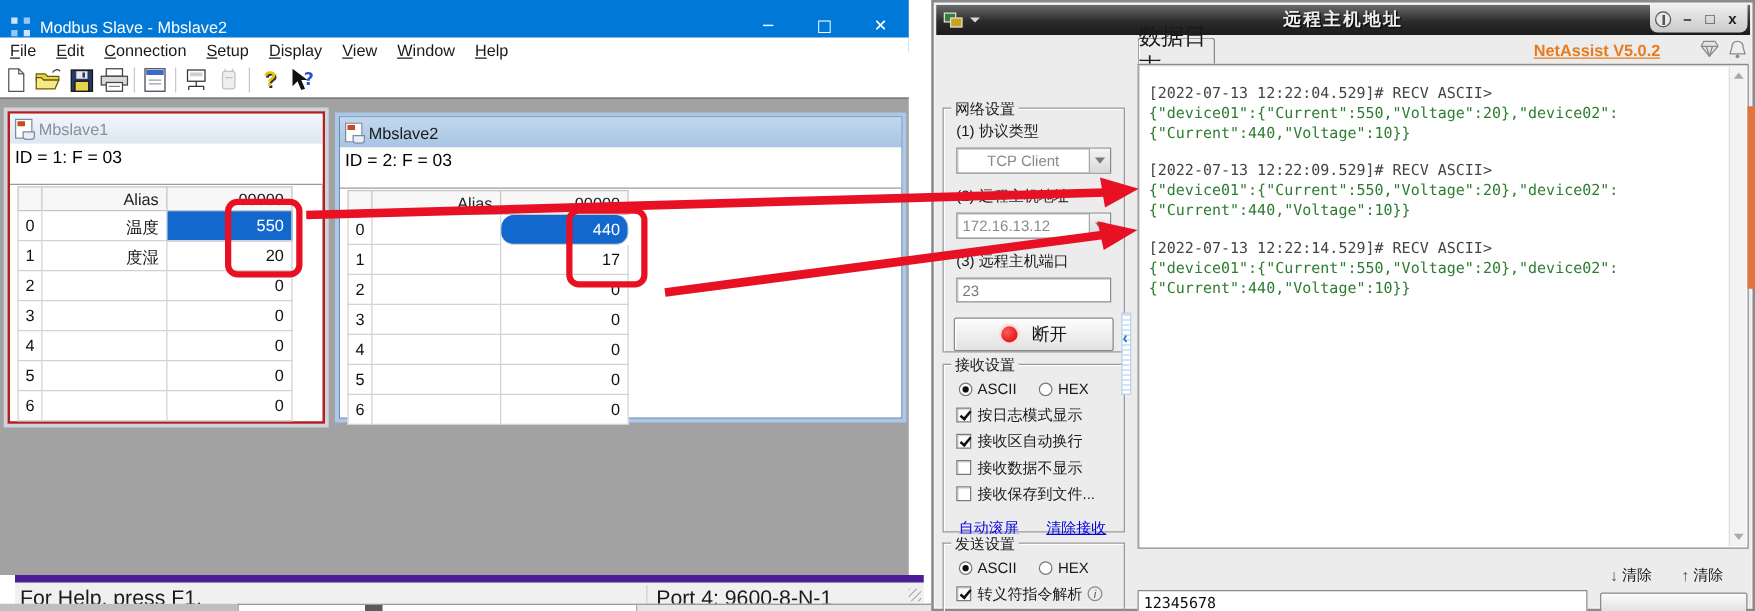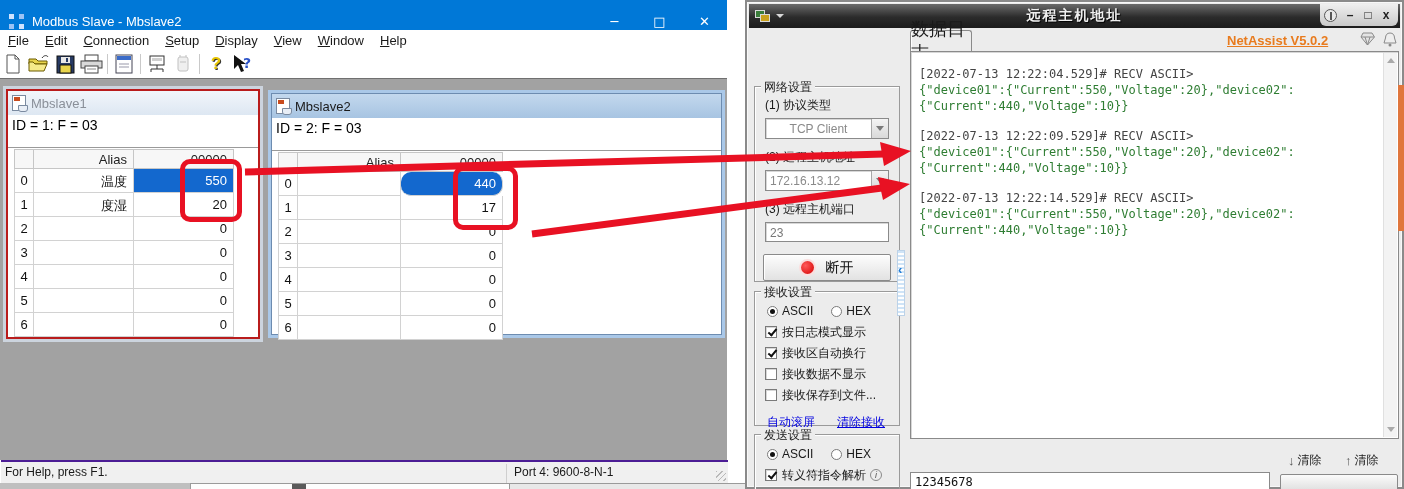--- a/index.html
+++ b/index.html
@@ -22,22 +22,22 @@
   .mb-menubar { position:absolute; left:0; top:30px; width:727px; height:20px; background:#fff;
                 display:flex; align-items:center; font-size:13px; color:#1a1a1a; }
   .menu-item { display:inline-block; padding:0 8px; }
   .menu-item::first-letter { text-decoration:underline; }
   .mb-toolbar { position:absolute; left:0; top:50px; width:727px; height:28px; background:#fff;
                 display:flex; align-items:center; }
   .tb-ico { width:26px; height:24px; display:flex; align-items:center; justify-content:center; }
   .tb-sep { width:1px; height:20px; background:#c9c9c9; margin:0 3px; }
   .mb-mdi { position:absolute; left:0; top:78px; width:727px; height:382px; background:#a2a2a2;
             border-top:1px solid #707070; }
-  .mb-status { position:absolute; left:1px; top:460px; width:727px; height:23px; background:#f0f0f0;
-               border-top:2px solid #4c1d95; font-size:12px; color:#1a1a1a; }
+  .mb-status { position:absolute; left:12px; top:460px; width:727px; height:23px; background:#f0f0f0;
+               border-top:6px solid #4c1d95; font-size:17px; color:#1a1a1a; }
   .status-left { position:absolute; left:4px; top:3px; }
   .status-sep { position:absolute; left:505px; top:2px; width:1px; height:19px; background:#cfcfcf; }
   .status-right { position:absolute; left:513px; top:3px; }
   .grip { position:absolute; right:2px; bottom:2px; width:10px; height:10px;
           background:repeating-linear-gradient(135deg,#b9b9b9 0 1px,transparent 1px 4px); }
   .below-strip { position:absolute; left:0; top:483px; width:745px; height:6px; background:#bfbfbf; }
   .below-strip .w1 { position:absolute; left:190px; top:0; width:320px; height:6px; background:#fdfdfd; border:1px solid #9a9a9a; border-bottom:none;}
   .below-strip .w2 { position:absolute; left:510px; top:0; width:235px; height:6px; background:#e8e8e8; border-top:1px solid #9a9a9a;}
   .below-strip .mark { position:absolute; left:292px; top:1px; width:14px; height:5px; background:#5a5a5a; }
 

